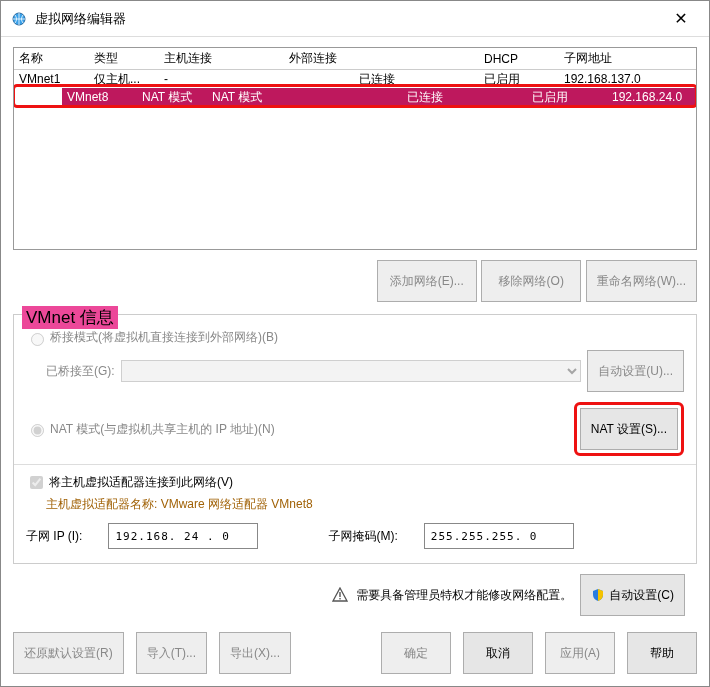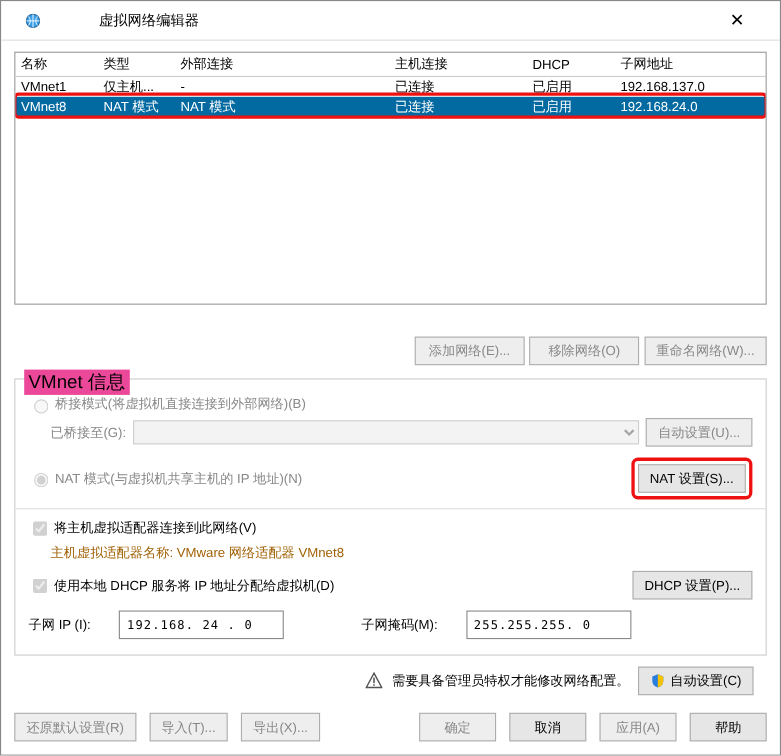--- a/index.html
+++ b/index.html
@@ -1,38 +1,38 @@
 <!DOCTYPE html>
 <html><head>
 <meta charset="utf-8">
 <style>
   * { box-sizing: border-box; font-family: "Microsoft YaHei", "Segoe UI", Tahoma, sans-serif; }
   body { margin: 0; padding: 0; background: #fff; }
   .window { width: 710px; height: 687px; border: 1px solid #888; background: #fff; position: relative; display: flex; flex-direction: column; }
-  .titlebar { height: 36px; display: flex; align-items: center; padding: 0 19px; border-bottom: 1px solid #ddd; gap: 44px; }
+  .titlebar { height: 36px; display: flex; align-items: center; padding: 0 8px; border-bottom: 1px solid #ddd; }
   .titlebar .icon { width: 20px; height: 20px; display: flex; align-items: center; justify-content: center; margin-right: 6px; }
   .titlebar .title { font-size: 13px; flex: 1; }
   .titlebar .close { width: 40px; text-align: center; font-size: 16px; cursor: pointer; }
   .content { flex: 1; padding: 10px 12px 6px 12px; display: flex; flex-direction: column; overflow: hidden; }
   .table-wrap { border: 1px solid #999; background: #fff; font-size: 12px; height: 230px; overflow: hidden; }
   .thead, .trow { display: flex; }
   .thead { border-bottom: 1px solid #ccc; height: 22px; align-items: center; }
   .thead .cell { font-weight: 400; }
   .cell { padding: 1px 5px; white-space: nowrap; overflow: hidden; }
   .c-name  { width: 75px; }
   .c-type  { width: 70px; }
   .c-ext   { width: 195px; }
   .c-host  { width: 125px; }
   .c-dhcp  { width: 80px; }
   .c-sub   { flex: 1; }
   .trow { height: 18px; align-items: center; }
-  .trow.sel { background: #0369a1; color: #fff; }
+  .trow.sel { background: #be185d; color: #fff; margin-left: 48px; }
   .hl-box { border: 3px solid #e11; border-radius: 5px; margin: -22px -2px 0 -2px; height: 24px; pointer-events: none; position: relative; }
   .netbtns { margin-top: auto; padding: 10px 0 6px; text-align: right; }
-  button.std { font-size: 12px; height: 26px; padding: 0 10px; background: #e6e6e6; border: 1px solid #adadad; cursor: pointer; min-width: 100px; }
+  button.std { font-size: 12px; height: 42px; padding: 0 10px; background: #e6e6e6; border: 1px solid #adadad; cursor: pointer; min-width: 100px; }
   button.std:disabled { color: #888; background: #eee; cursor: default; }
   button.std.small { min-width: 92px; }
   button.std.tiny { min-width: 70px; }
   .groupbox { border: 1px solid #ccc; margin-top: 6px; padding: 10px 12px 14px; font-size: 12px; position: relative; }
   .groupbox > .gtitle { position: absolute; top: -9px; left: 8px; background: #ec4899; padding: 0 4px; font-size: 17px; }
   .radio-row, .check-row { display: flex; align-items: center; margin: 4px 0; color: #888; }
   .radio-row input, .check-row input { margin-right: 6px; }
   .check-row.active { color: #000; }
   .bridge-row { display: flex; align-items: center; margin: 4px 0 10px 20px; gap: 6px; color: #888; }
   .bridge-row select { flex: 1; height: 22px; background: #eee; border: 1px solid #bbb; }
@@ -64,22 +64,22 @@
     <span class="title">虚拟网络编辑器</span>
     <span class="close">✕</span>
   </div>
 
   <div class="content">
 
     <div class="table-wrap">
       <div class="thead">
         <div class="cell c-name">名称</div>
         <div class="cell c-type">类型</div>
+        <div class="cell c-host">主机连接</div>
         <div class="cell c-ext">外部连接</div>
-        <div class="cell c-host">主机连接</div>
         <div class="cell c-dhcp">DHCP</div>
         <div class="cell c-sub">子网地址</div>
       </div>
       <div class="trow">
         <div class="cell c-name">VMnet1</div>
         <div class="cell c-type">仅主机...</div>
         <div class="cell c-ext">-</div>
         <div class="cell c-host">已连接</div>
         <div class="cell c-dhcp">已启用</div>
         <div class="cell c-sub">192.168.137.0</div>
@@ -127,28 +127,20 @@
 
 
       <div class="hr"></div>
 
       <div class="check-row active">
         <input type="checkbox" checked="" disabled="" style="">
         <span>将主机虚拟适配器连接到此网络(V)</span>
       </div>
       <div class="indent">主机虚拟适配器名称: VMware 网络适配器 VMnet8</div>
 
-      <div class="rowflex" style="margin-top:8px;">
-        <div class="check-row active" style="margin:0;">
-          <input type="checkbox" checked="" disabled="" style="">
-          <span>使用本地 DHCP 服务将 IP 地址分配给虚拟机(D)</span>
-        </div>
-        <span class="spacer"></span>
-        <button class="std small">DHCP 设置(P)...</button>
-      </div>
 
       <div class="ip-row">
         <span>子网 IP (I):</span>
         <input class="ipinput" readonly="" value="192.168. 24 . 0" style="">
         <span style="width:18px;"></span>
         <span>子网掩码(M):</span>
         <input class="ipinput" readonly="" value="255.255.255. 0" style="">
       </div>
     </div>
 

